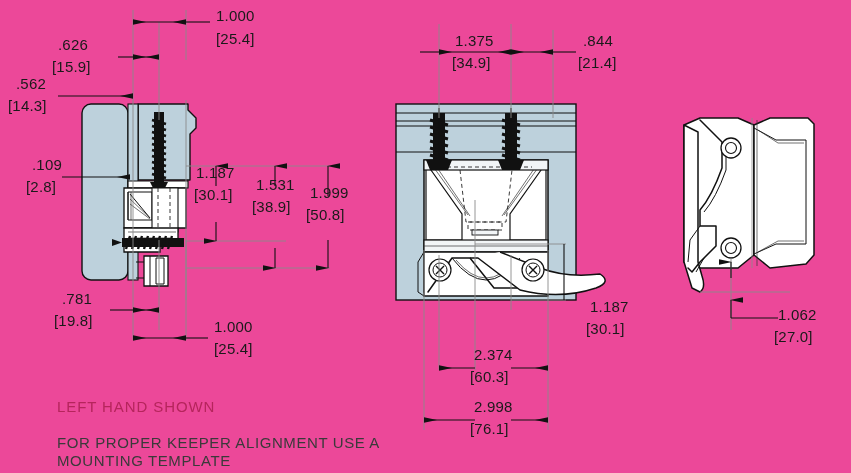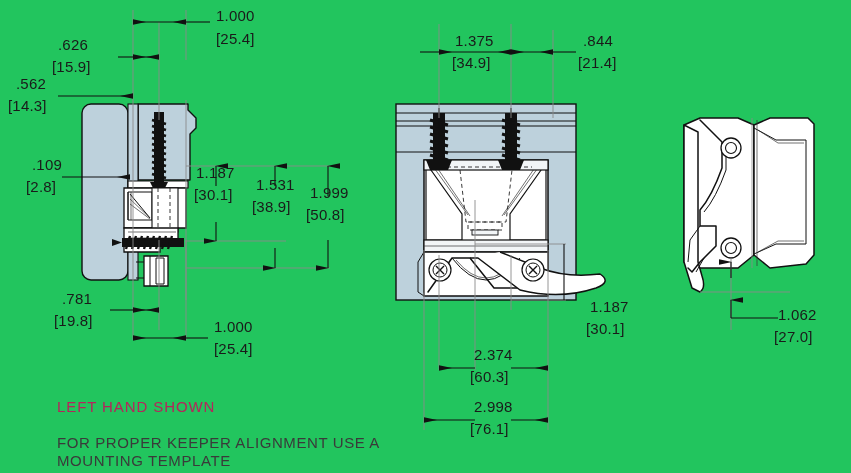--- a/index.html
+++ b/index.html
@@ -8,21 +8,21 @@
     padding: 0;
     background: #ffffff;
   }
   body {
     font-family: "Liberation Sans", sans-serif;
   }
   #drawing-root {
     position: relative;
     width: 851px;
     height: 473px;
-    background: #22c55e;
+    background: #ec4899;
     overflow: hidden;
   }
   svg#drawing-svg {
     display: block;
     width: 851px;
     height: 473px;
   }
   .dim-text {
     font-family: "Liberation Sans", sans-serif;
     font-size: 15px;

